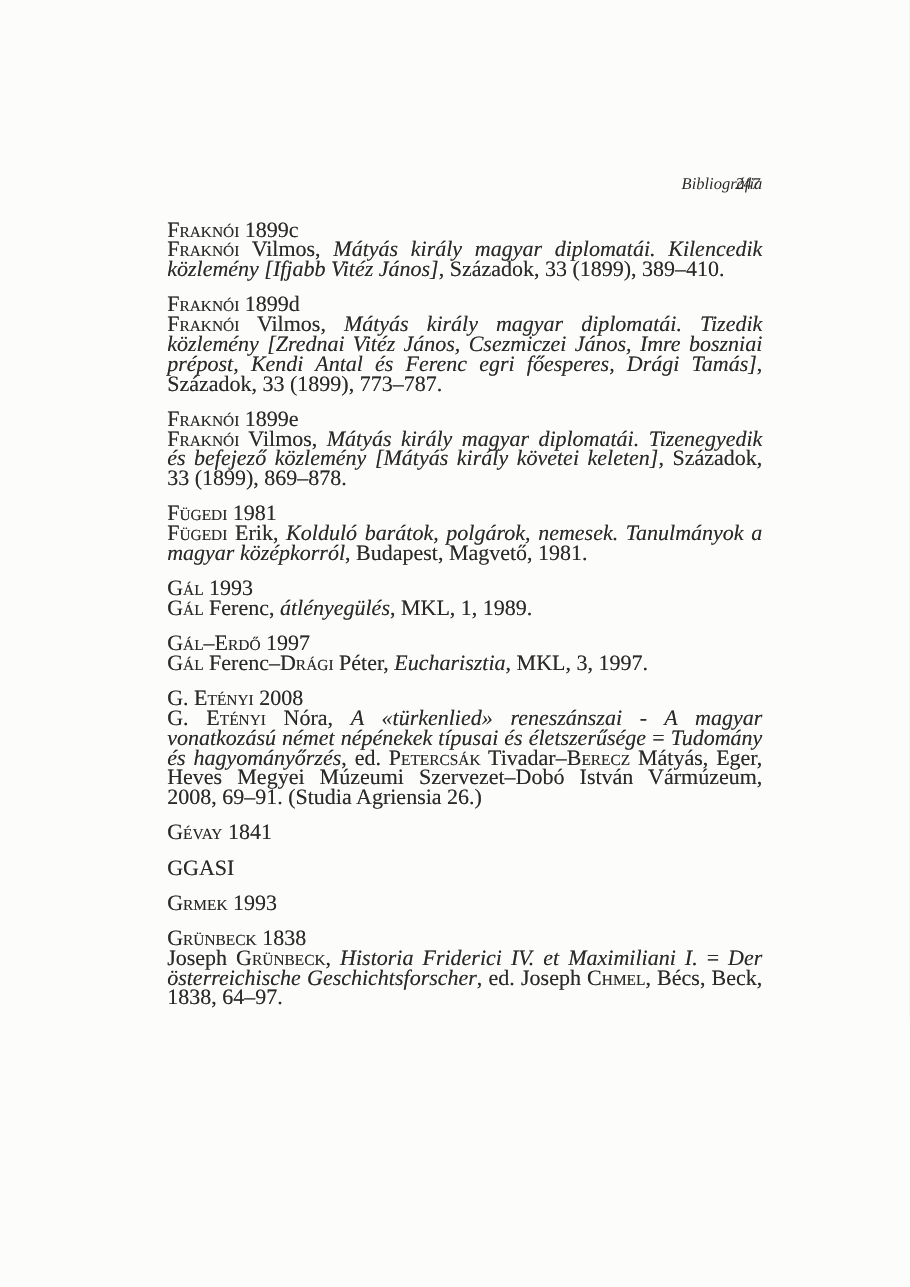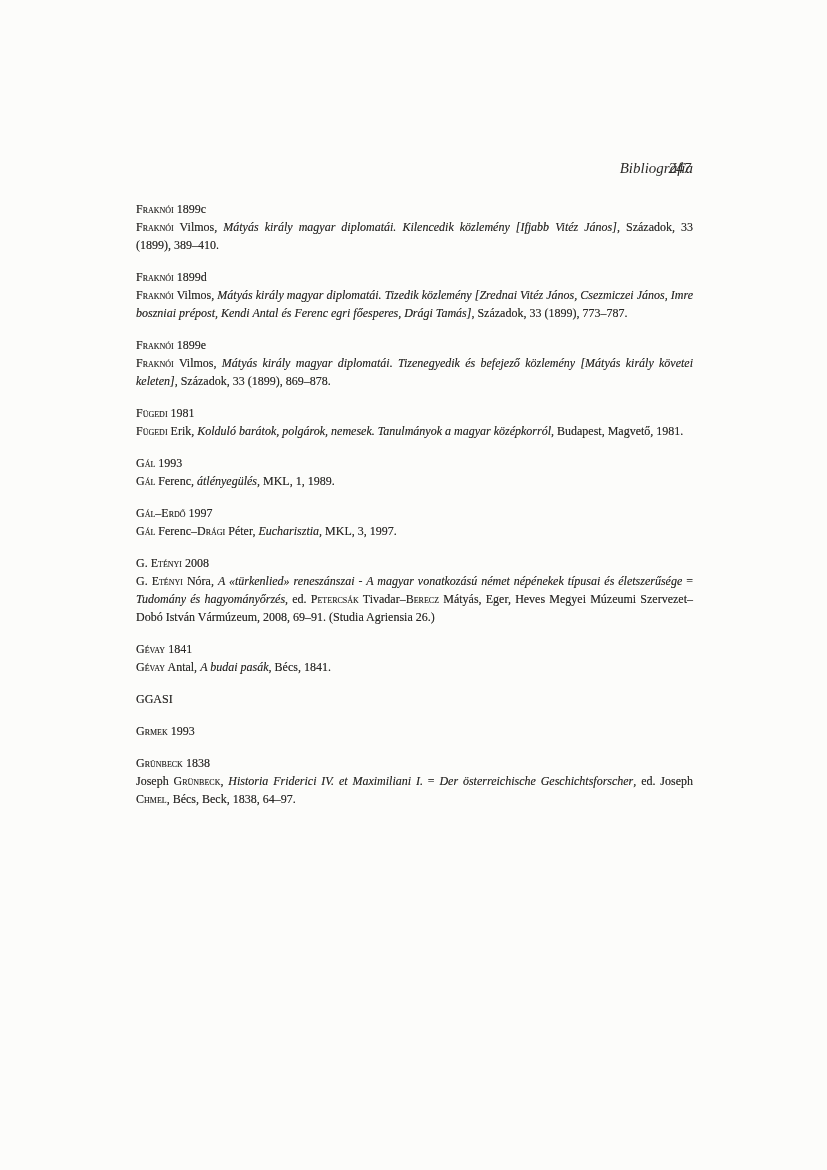--- a/index.html
+++ b/index.html
@@ -35,22 +35,22 @@
     left: 0;
     right: 0;
     text-align: right;
   }
   .header-page {
     position: absolute;
     right: 2px;
     top: 0;
   }
   .entry {
-    margin: 0 0 14px 0;
-    font-size: 12px;
+    margin: 0 0 14px 16px;
+    font-size: 20px;
     line-height: 18px;
     text-shadow: 0 0 0.4px rgba(43,42,40,0.55);
   }
   .entry-heading {
     text-align: left;
   }
   .entry-body {
     margin: 0;
     text-align: justify;
   }
@@ -93,21 +93,20 @@
         <div class="entry">
           <div class="entry-heading"><span class="s-sc">Gál–Erdő</span><span class="s-n"> 1997</span></div>
           <p class="entry-body"><span class="s-sc">Gál</span><span class="s-n"> Ferenc–</span><span class="s-sc">Drági</span><span class="s-n"> Péter, </span><span class="s-i">Eucharisztia</span><span class="s-n">, MKL, 3, 1997.</span></p>
         </div>
         <div class="entry">
           <div class="entry-heading"><span class="s-n">G. </span><span class="s-sc">Etényi</span><span class="s-n"> 2008</span></div>
           <p class="entry-body"><span class="s-n">G. </span><span class="s-sc">Etényi</span><span class="s-n"> Nóra, </span><span class="s-i">A «türkenlied» reneszánszai - A magyar vonatkozású német népénekek típusai és életszerűsége</span><span class="s-n"> = </span><span class="s-i">Tudomány és hagyományőrzés</span><span class="s-n">, ed. </span><span class="s-sc">Petercsák</span><span class="s-n"> Tivadar–</span><span class="s-sc">Berecz</span><span class="s-n"> Mátyás, Eger, Heves Megyei Múzeumi Szervezet–Dobó István Vármúzeum, 2008, 69–91. (Studia Agriensia 26.)</span></p>
         </div>
         <div class="entry">
           <div class="entry-heading"><span class="s-sc">Gévay</span><span class="s-n"> 1841</span></div>
-          <p class="entry-body"><span class="s-sc">Gévay</span><span class="s-n"> Antal, </span><span class="s-i">A budai pasák</span><span class="s-n">, Bécs, 1841.</span></p>
         </div>
         <div class="entry">
           <div class="entry-heading"><span class="s-n">GGASI</span></div>
         </div>
         <div class="entry">
           <div class="entry-heading"><span class="s-sc">Grmek</span><span class="s-n"> 1993</span></div>
         </div>
         <div class="entry">
           <div class="entry-heading"><span class="s-sc">Grünbeck</span><span class="s-n"> 1838</span></div>
           <p class="entry-body"><span class="s-n">Joseph </span><span class="s-sc">Grünbeck</span><span class="s-n">, </span><span class="s-i">Historia Friderici IV. et Maximiliani I.</span><span class="s-n"> = </span><span class="s-i">Der österreichische Geschichtsforscher</span><span class="s-n">, ed. Joseph </span><span class="s-sc">Chmel</span><span class="s-n">, Bécs, Beck, 1838, 64–97.</span></p>

